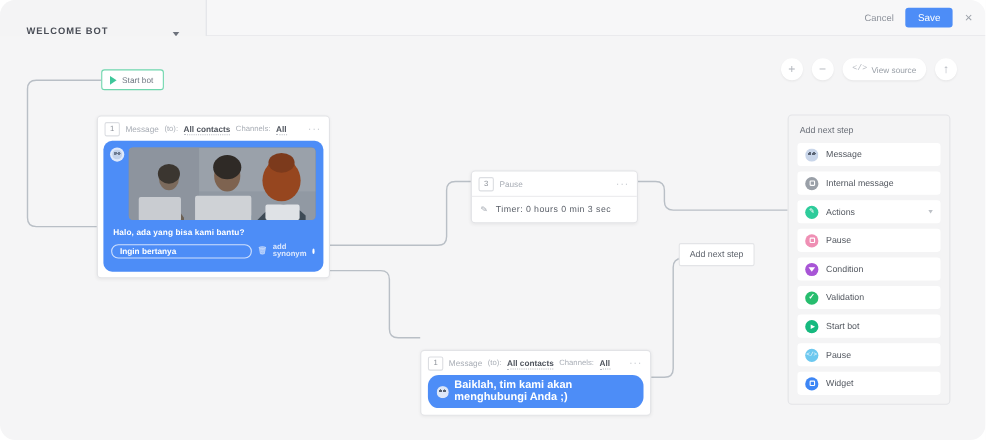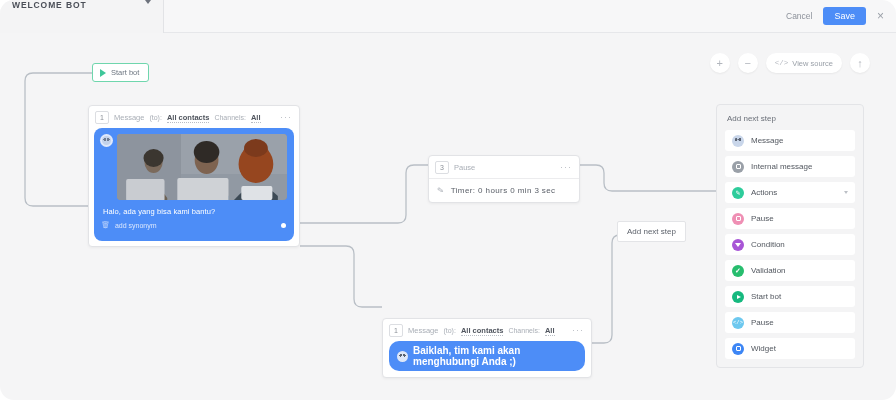--- a/index.html
+++ b/index.html
@@ -14,23 +14,23 @@
     background: #ffffff; border-radius: 14px; overflow: hidden;
   }
 
   
   .topbar {
     position: absolute; top: 0; left: 0; width: 896px; height: 33px;
     background: #f7f7f8; border-bottom: 1px solid #e6e7ea;
     display: flex; align-items: center;
   }
   .bot-selector {
-    width: 164px; height: 33px; background: #f4f4f5;
+    width: 188px; height: 33px; background: #f4f4f5;
     border-right: 1px solid #e2e3e6;
-    display: flex; align-items: flex-start; padding: 0 12px;
+    display: flex; align-items: flex-end; padding: 0 24px;
     cursor: pointer;
   }
   .bot-title {
     font-size: 8.5px; font-weight: bold; letter-spacing: .9px;
     color: #4b4f58; flex: 1; white-space: nowrap;
   }
   .caret-down {
     width: 0; height: 0; border-left: 3.5px solid transparent;
     border-right: 3.5px solid transparent; border-top: 4px solid #6d727c;
   }
@@ -106,21 +106,21 @@
   .head-lbl  { font-size: 7px;  color: #a9aeb6; }
   .head-val  { font-size: 7.5px; color: #4f545d; font-weight: bold;
                border-bottom: 1px dotted #b9bdc4; text-align: right; }
   .head-dots { margin-left: auto; font-size: 9px; color: #b8bcc3; letter-spacing: 1px;
                cursor: pointer; line-height: 1; }
 
   
   #node-message { left: 88px; top: 72px; width: 212px; }
   .bubble {
     margin: 0 5px 5px 5px; background: #4d8df7; border-radius: 8px;
-    padding: 6px 7px 8px 7px; position: relative;
+    padding: 6px 7px 8px 7px; position: relative; font-weight: bold;
   }
   .bot-avatar {
     position: absolute; left: 6px; top: 6px; width: 13px; height: 13px;
     border-radius: 50%; background: #dfe9fb; z-index: 2;
     display: flex; align-items: center; justify-content: center;
   }
   .bot-avatar .face {
     width: 9px; height: 9px; border-radius: 50%;
     background: radial-gradient(circle at 32% 38%, #6d7b92 0 1.4px, transparent 1.5px),
                 radial-gradient(circle at 68% 38%, #6d7b92 0 1.4px, transparent 1.5px),
@@ -299,20 +299,21 @@
             <ellipse cx="152" cy="30" rx="19" ry="19" fill="#96461f"></ellipse>
             <path d="M128 66 q24 -26 48 -4 l0 4 z" fill="#3d4a55"></path>
             <rect x="136" y="52" width="34" height="14" rx="2" fill="#dfe2e6"></rect>
             <ellipse cx="152" cy="14" rx="13" ry="9" fill="#7c3a1c"></ellipse>
           </svg>
         </div>
         <div class="bubble-text">Halo, ada yang bisa kami bantu?</div>
 
 
         <div class="choice-row">
+          <div class="choice-pill">Ingin bertanya</div>
           <span class="trash-ic">🗑</span>
           <span class="syn-lbl">add synonym</span>
           <span class="dot-end"></span>
         </div>
       </div>
     </div>
 
     <div class="node" id="node-pause">
       <div class="node-head">
         <span class="step-num">3</span>

